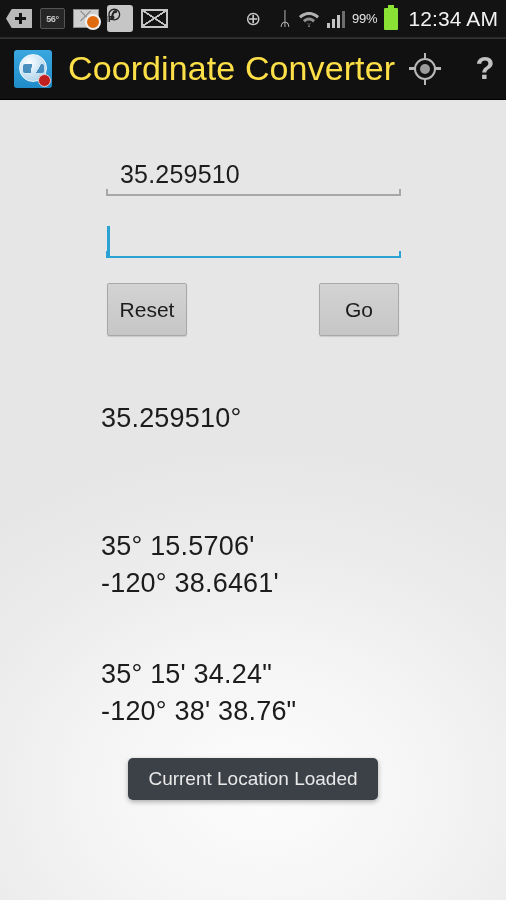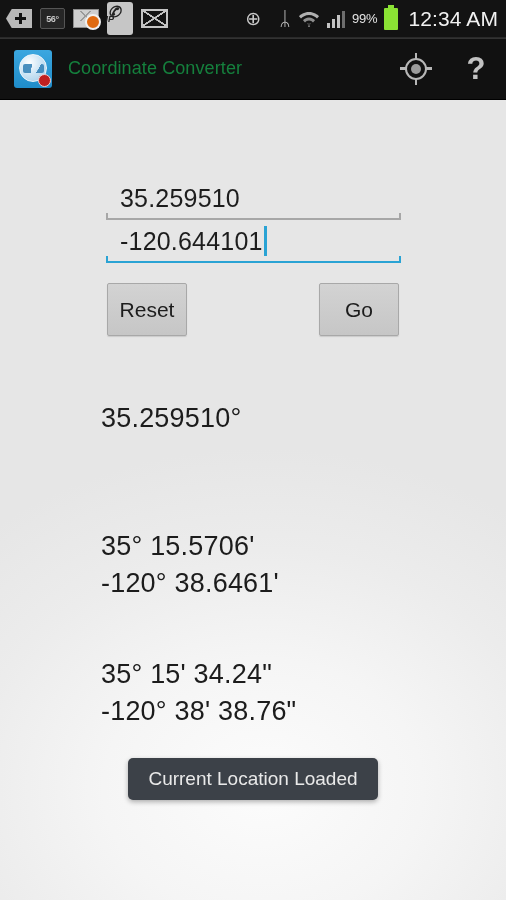--- a/index.html
+++ b/index.html
@@ -49,25 +49,25 @@
     width:22px; height:10px;
     background:linear-gradient(135deg,transparent 44%,#9a9a9a 45%,#9a9a9a 50%,transparent 51%),
                linear-gradient(45deg,transparent 44%,#9a9a9a 45%,#9a9a9a 50%,transparent 51%);
   }
   .icon-mail-dot::after {
     content:""; position:absolute; right:-3px; bottom:-3px;
     width:12px; height:12px; border-radius:50%;
     background:#e06a10; border:2px solid #f0f0f0;
   }
   .icon-phone-ip {
-    width:26px; height:33px; position:relative;
+    width:26px; height:27px; position:relative;
     background:#c6c6c6; border-radius:3px;
     display:flex; align-items:center; justify-content:flex-end;
     padding-right:19px;
-    font-size:9px; font-weight:bold; color:#222;font-style:italic;
+    font-size:9px; font-weight:bold; color:#222;
   }
   .icon-phone-ip::before {
     content:"\2706"; position:absolute; left:1px; top:1px;
     font-size:15px; color:#222; line-height:18px;
   }
   .icon-envelope {
     width:27px; height:19px; position:relative;
     border:2px solid #c4c4c4; background:transparent;
   }
   .icon-envelope::before {
@@ -128,21 +128,21 @@
     background:linear-gradient(100deg,#2f7fb5 0%,#2f7fb5 40%,transparent 41%),
                linear-gradient(-60deg,#2f7fb5 0%,#2f7fb5 30%,transparent 31%);
     opacity:.85; border-radius:2px;
   }
   .app-icon .badge {
     position:absolute; right:1px; bottom:1px;
     width:13px; height:13px; border-radius:50%;
     background:#c02020; border:1px solid #f0d0d0;
   }
   .app-title {
-    color:#15803d; font-size:18px; margin-left:16px;
+    color:#fde047; font-size:34px; margin-left:16px;
     letter-spacing:.1px; white-space:nowrap;
   }
   .ab-actions { margin-left:auto; display:flex; align-items:center; }
   .ab-btn {
     width:60px; height:62px;
     display:flex; align-items:center; justify-content:center;
   }
   .icon-gps { position:relative; width:32px; height:32px; }
   .icon-gps .ring {
     position:absolute; left:5px; top:5px;
@@ -273,31 +273,31 @@
       </span>
     </div>
     <div class="ab-btn">
       <span class="icon-help">?</span>
     </div>
   </div>
 </div>
 
 <div class="content">
 
-  <div class="field-wrap" style="top:84px;">
+  <div class="field-wrap" style="top:60px;">
     <span class="field-value" title="Latitude">35.259510</span>
     <div class="field-underline u-gray">
       <span class="cap-l"></span>
         <span class="bar"></span>
         <span class="cap-r"></span>
     </div>
   </div>
 
   <div class="field-wrap" style="top:126px;">
-    <span class="field-value" title="Longitude">-120.644101</span><span class="caret"></span>
+    <span class="caret"></span>
     <div class="field-underline u-blue">
       <span class="cap-l"></span>
         <span class="bar"></span>
         <span class="cap-r"></span>
     </div>
   </div>
 
   <div class="btn" style="left:107px; top:183px;">Reset</div>
   <div class="btn" style="left:319px; top:183px;">Go</div>
 

